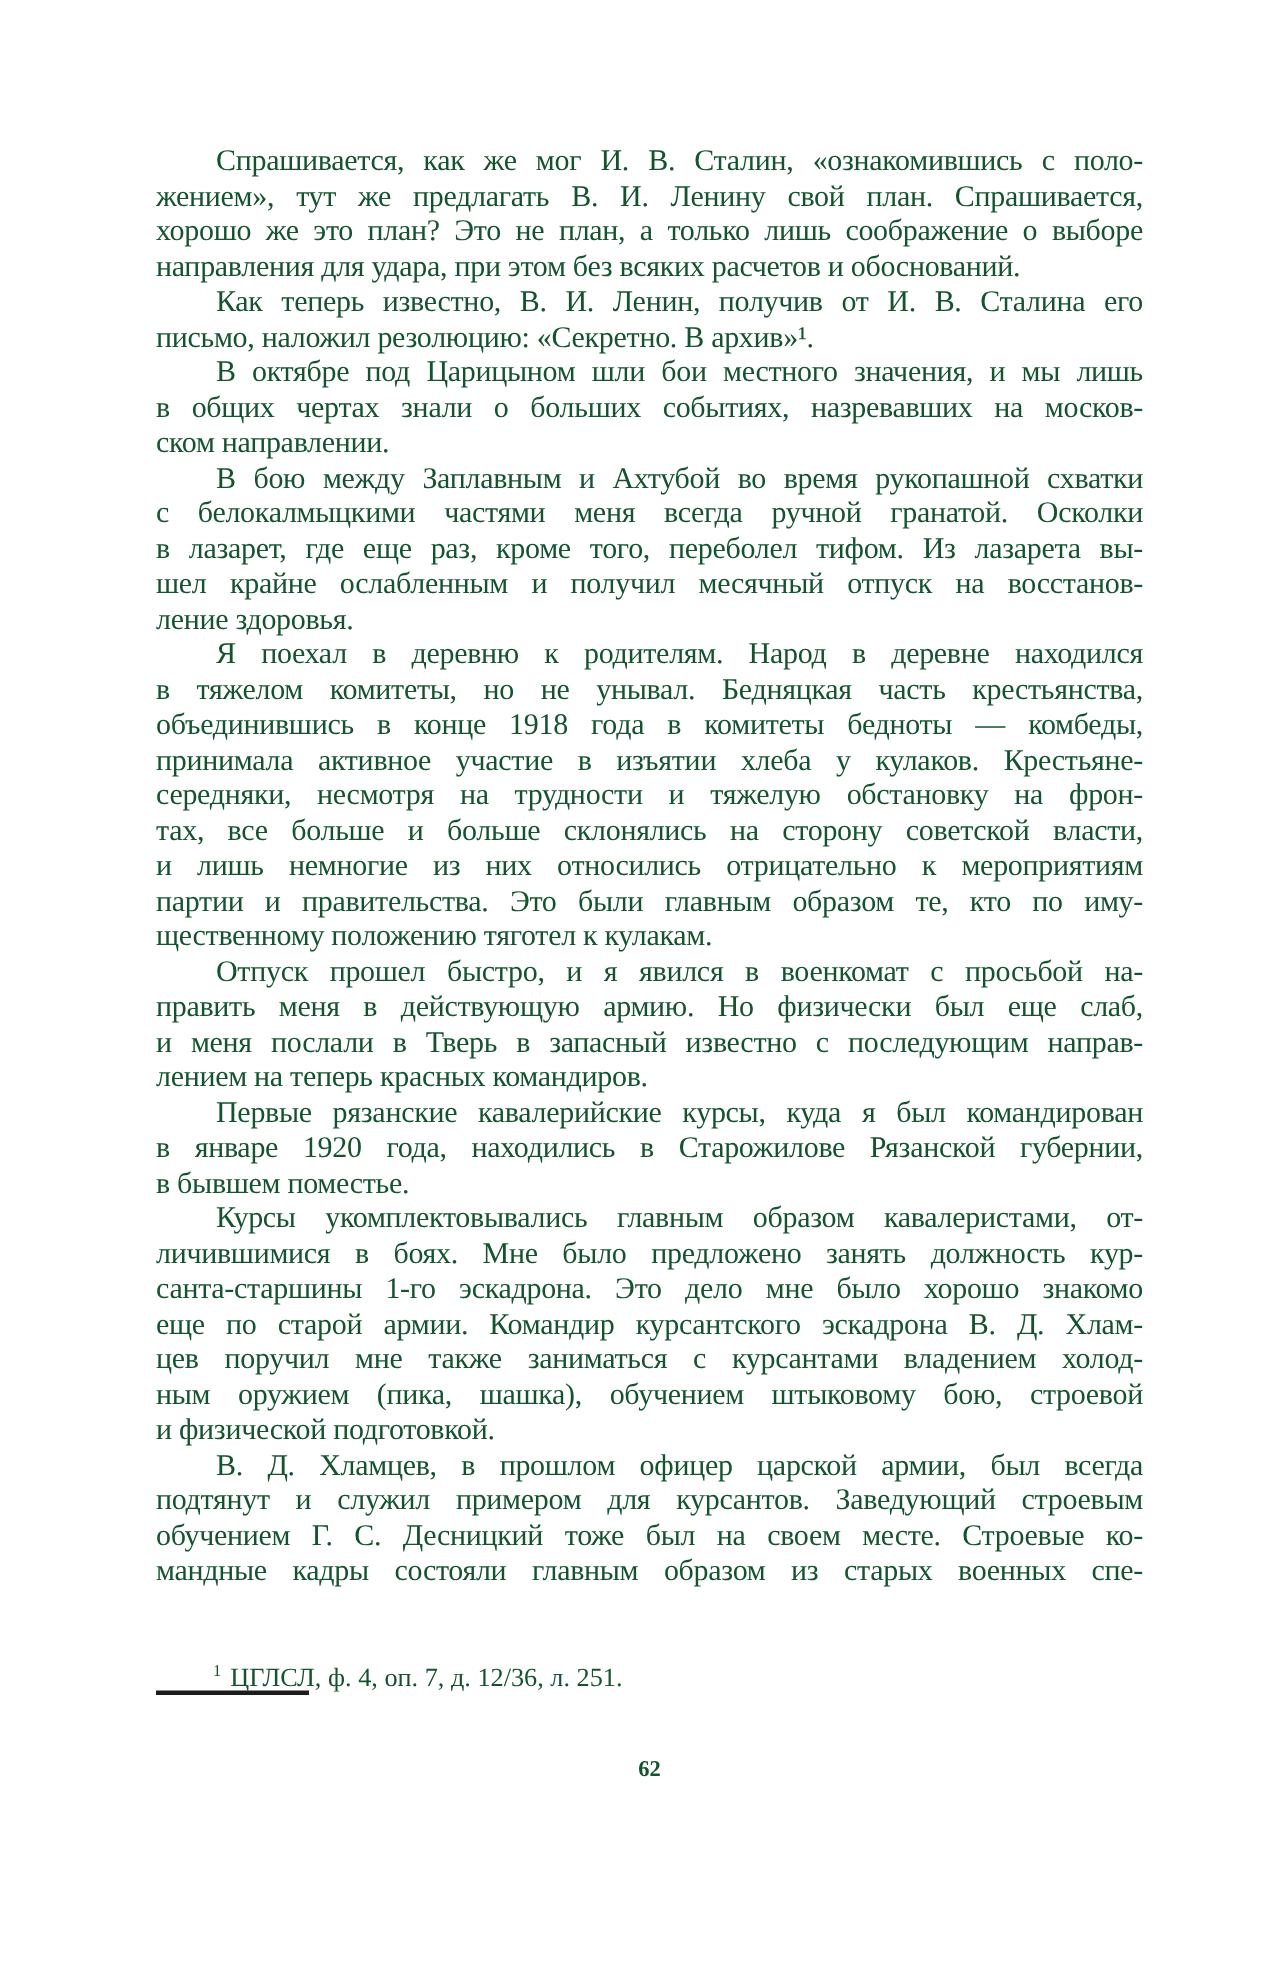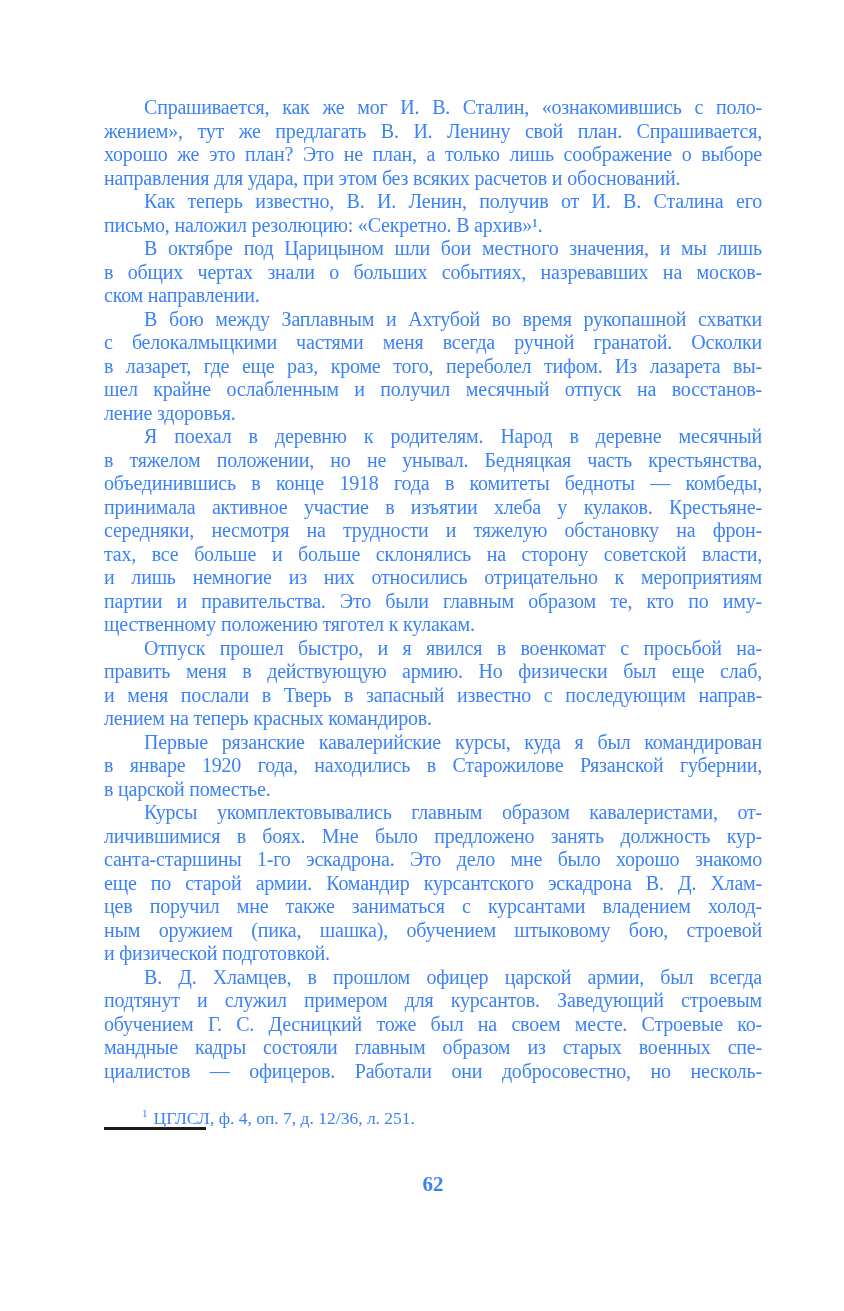--- a/index.html
+++ b/index.html
@@ -7,21 +7,21 @@
     padding: 0;
     background: #ffffff;
   }
   .page {
     position: relative;
     width: 844px;
     height: 1311px;
     background: #ffffff;
     overflow: hidden;
     font-family: "Liberation Serif", "DejaVu Serif", serif;
-    color: #3b82f6;
+    color: #14532d;
   }
   .text-body {
     position: absolute;
     left: 104px;
     top: 96px;
     width: 658px;
   }
   .para { margin: 0; padding: 0; }
   .tline {
     font-size: 20px;
@@ -58,21 +58,21 @@
     vertical-align: super;
     line-height: 0;
     margin-right: 6px;
   }
   .page-number {
     position: absolute;
     left: 104px;
     top: 1172px;
     width: 658px;
     text-align: center;
-    font-size: 21px;
+    font-size: 15px;
     font-weight: bold;
   }
 </style>
 </head>
 <body>
 
 <div class="page">
 
   <div class="text-body">
       <div class="para">
@@ -91,56 +91,55 @@
         <div class="tline last">ском направлении.</div>
       </div>
       <div class="para">
         <div class="tline first">В бою между Заплавным и Ахтубой во время рукопашной схватки</div>
         <div class="tline">с белокалмыцкими частями меня всегда ручной гранатой. Осколки</div>
         <div class="tline">в лазарет, где еще раз, кроме того, переболел тифом. Из лазарета вы-</div>
         <div class="tline">шел крайне ослабленным и получил месячный отпуск на восстанов-</div>
         <div class="tline last">ление здоровья.</div>
       </div>
       <div class="para">
-        <div class="tline first">Я поехал в деревню к родителям. Народ в деревне месячный</div>
-        <div class="tline">в тяжелом положении, но не унывал. Бедняцкая часть крестьянства,</div>
+        <div class="tline first">Я поехал в деревню к родителям. Народ в деревне находился</div>
+        <div class="tline">в тяжелом комитеты, но не унывал. Бедняцкая часть крестьянства,</div>
         <div class="tline">объединившись в конце 1918 года в комитеты бедноты — комбеды,</div>
         <div class="tline">принимала активное участие в изъятии хлеба у кулаков. Крестьяне-</div>
         <div class="tline">середняки, несмотря на трудности и тяжелую обстановку на фрон-</div>
         <div class="tline">тах, все больше и больше склонялись на сторону советской власти,</div>
         <div class="tline">и лишь немногие из них относились отрицательно к мероприятиям</div>
         <div class="tline">партии и правительства. Это были главным образом те, кто по иму-</div>
         <div class="tline last">щественному положению тяготел к кулакам.</div>
       </div>
       <div class="para">
         <div class="tline first">Отпуск прошел быстро, и я явился в военкомат с просьбой на-</div>
         <div class="tline">править меня в действующую армию. Но физически был еще слаб,</div>
         <div class="tline">и меня послали в Тверь в запасный известно с последующим направ-</div>
         <div class="tline last">лением на теперь красных командиров.</div>
       </div>
       <div class="para">
         <div class="tline first">Первые рязанские кавалерийские курсы, куда я был командирован</div>
         <div class="tline">в январе 1920 года, находились в Старожилове Рязанской губернии,</div>
-        <div class="tline last">в царской поместье.</div>
+        <div class="tline last">в бывшем поместье.</div>
       </div>
       <div class="para">
         <div class="tline first">Курсы укомплектовывались главным образом кавалеристами, от-</div>
         <div class="tline">личившимися в боях. Мне было предложено занять должность кур-</div>
         <div class="tline">санта-старшины 1-го эскадрона. Это дело мне было хорошо знакомо</div>
         <div class="tline">еще по старой армии. Командир курсантского эскадрона В. Д. Хлам-</div>
         <div class="tline">цев поручил мне также заниматься с курсантами владением холод-</div>
         <div class="tline">ным оружием (пика, шашка), обучением штыковому бою, строевой</div>
         <div class="tline last">и физической подготовкой.</div>
       </div>
       <div class="para">
         <div class="tline first">В. Д. Хламцев, в прошлом офицер царской армии, был всегда</div>
         <div class="tline">подтянут и служил примером для курсантов. Заведующий строевым</div>
         <div class="tline">обучением Г. С. Десницкий тоже был на своем месте. Строевые ко-</div>
         <div class="tline">мандные кадры состояли главным образом из старых военных спе-</div>
-        <div class="tline">циалистов — офицеров. Работали они добросовестно, но несколь-</div>
       </div>
     </div>
 
   <div class="footnote-rule"></div>
 
   <div class="footnote"><sup>1</sup><span>ЦГЛСЛ, ф. 4, оп. 7, д. 12/36, л. 251.</span></div>
 
   <div class="page-number">62</div>
 
 </div>

